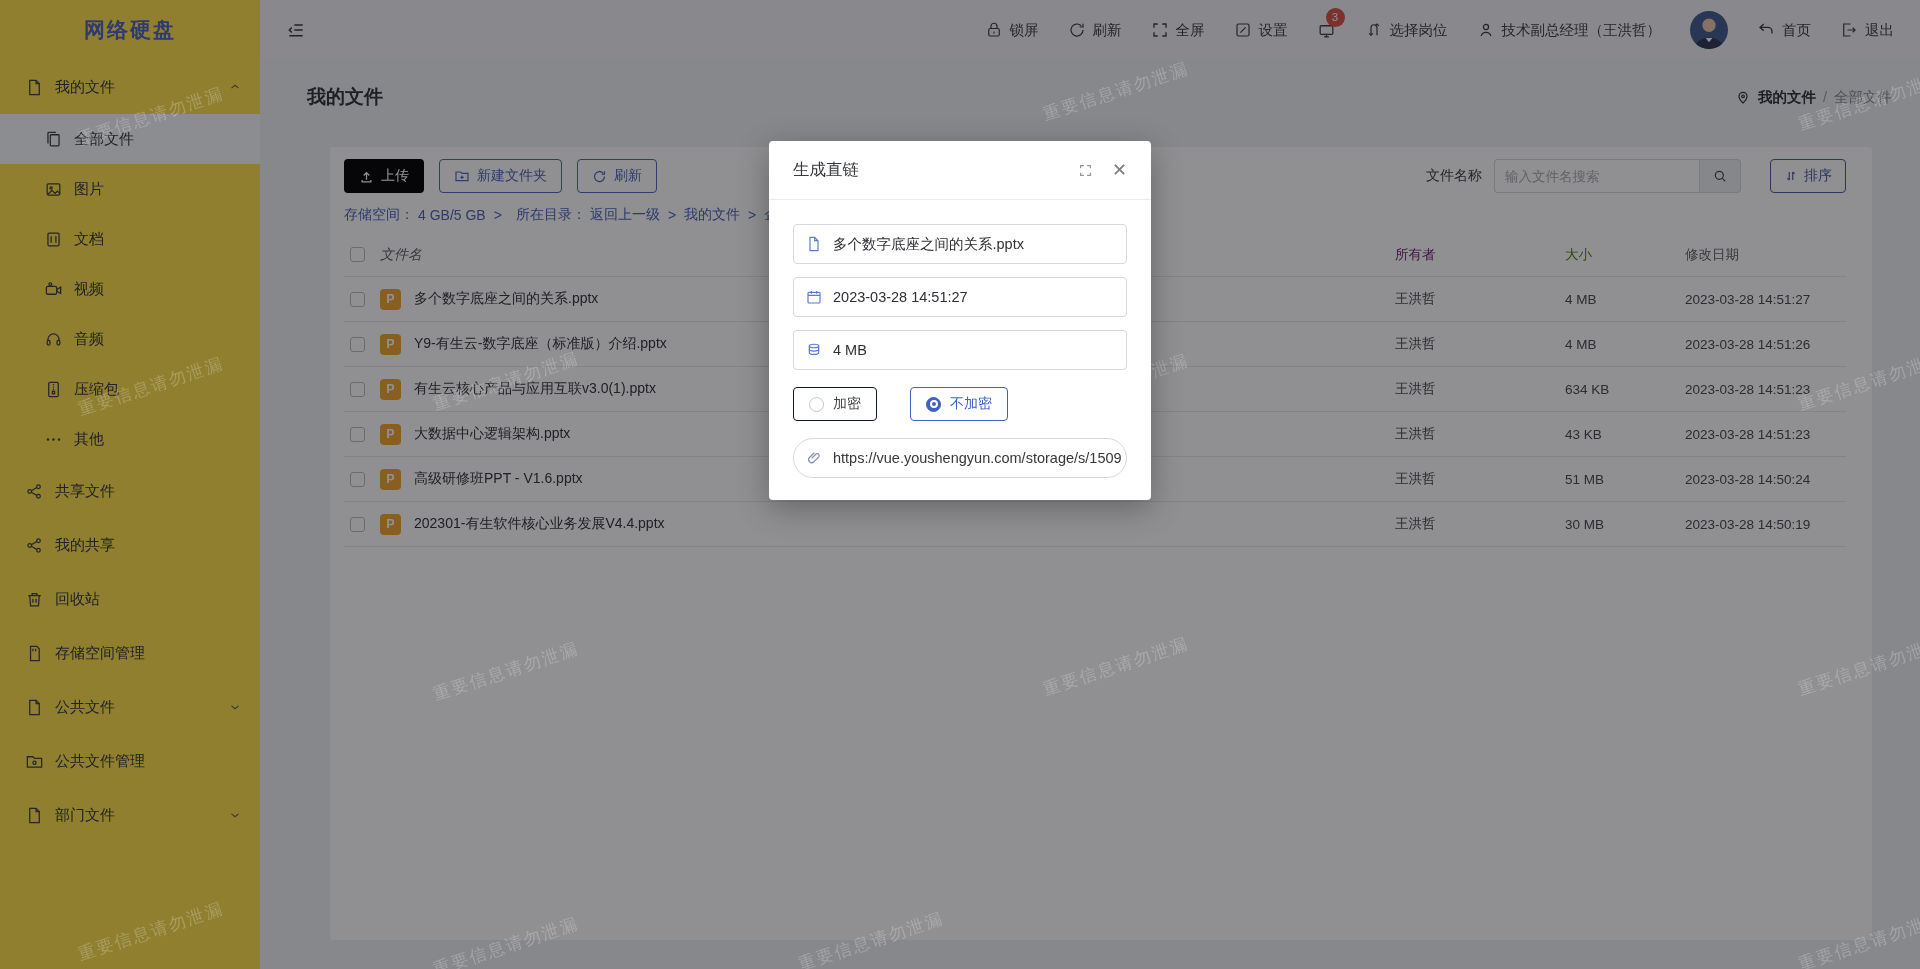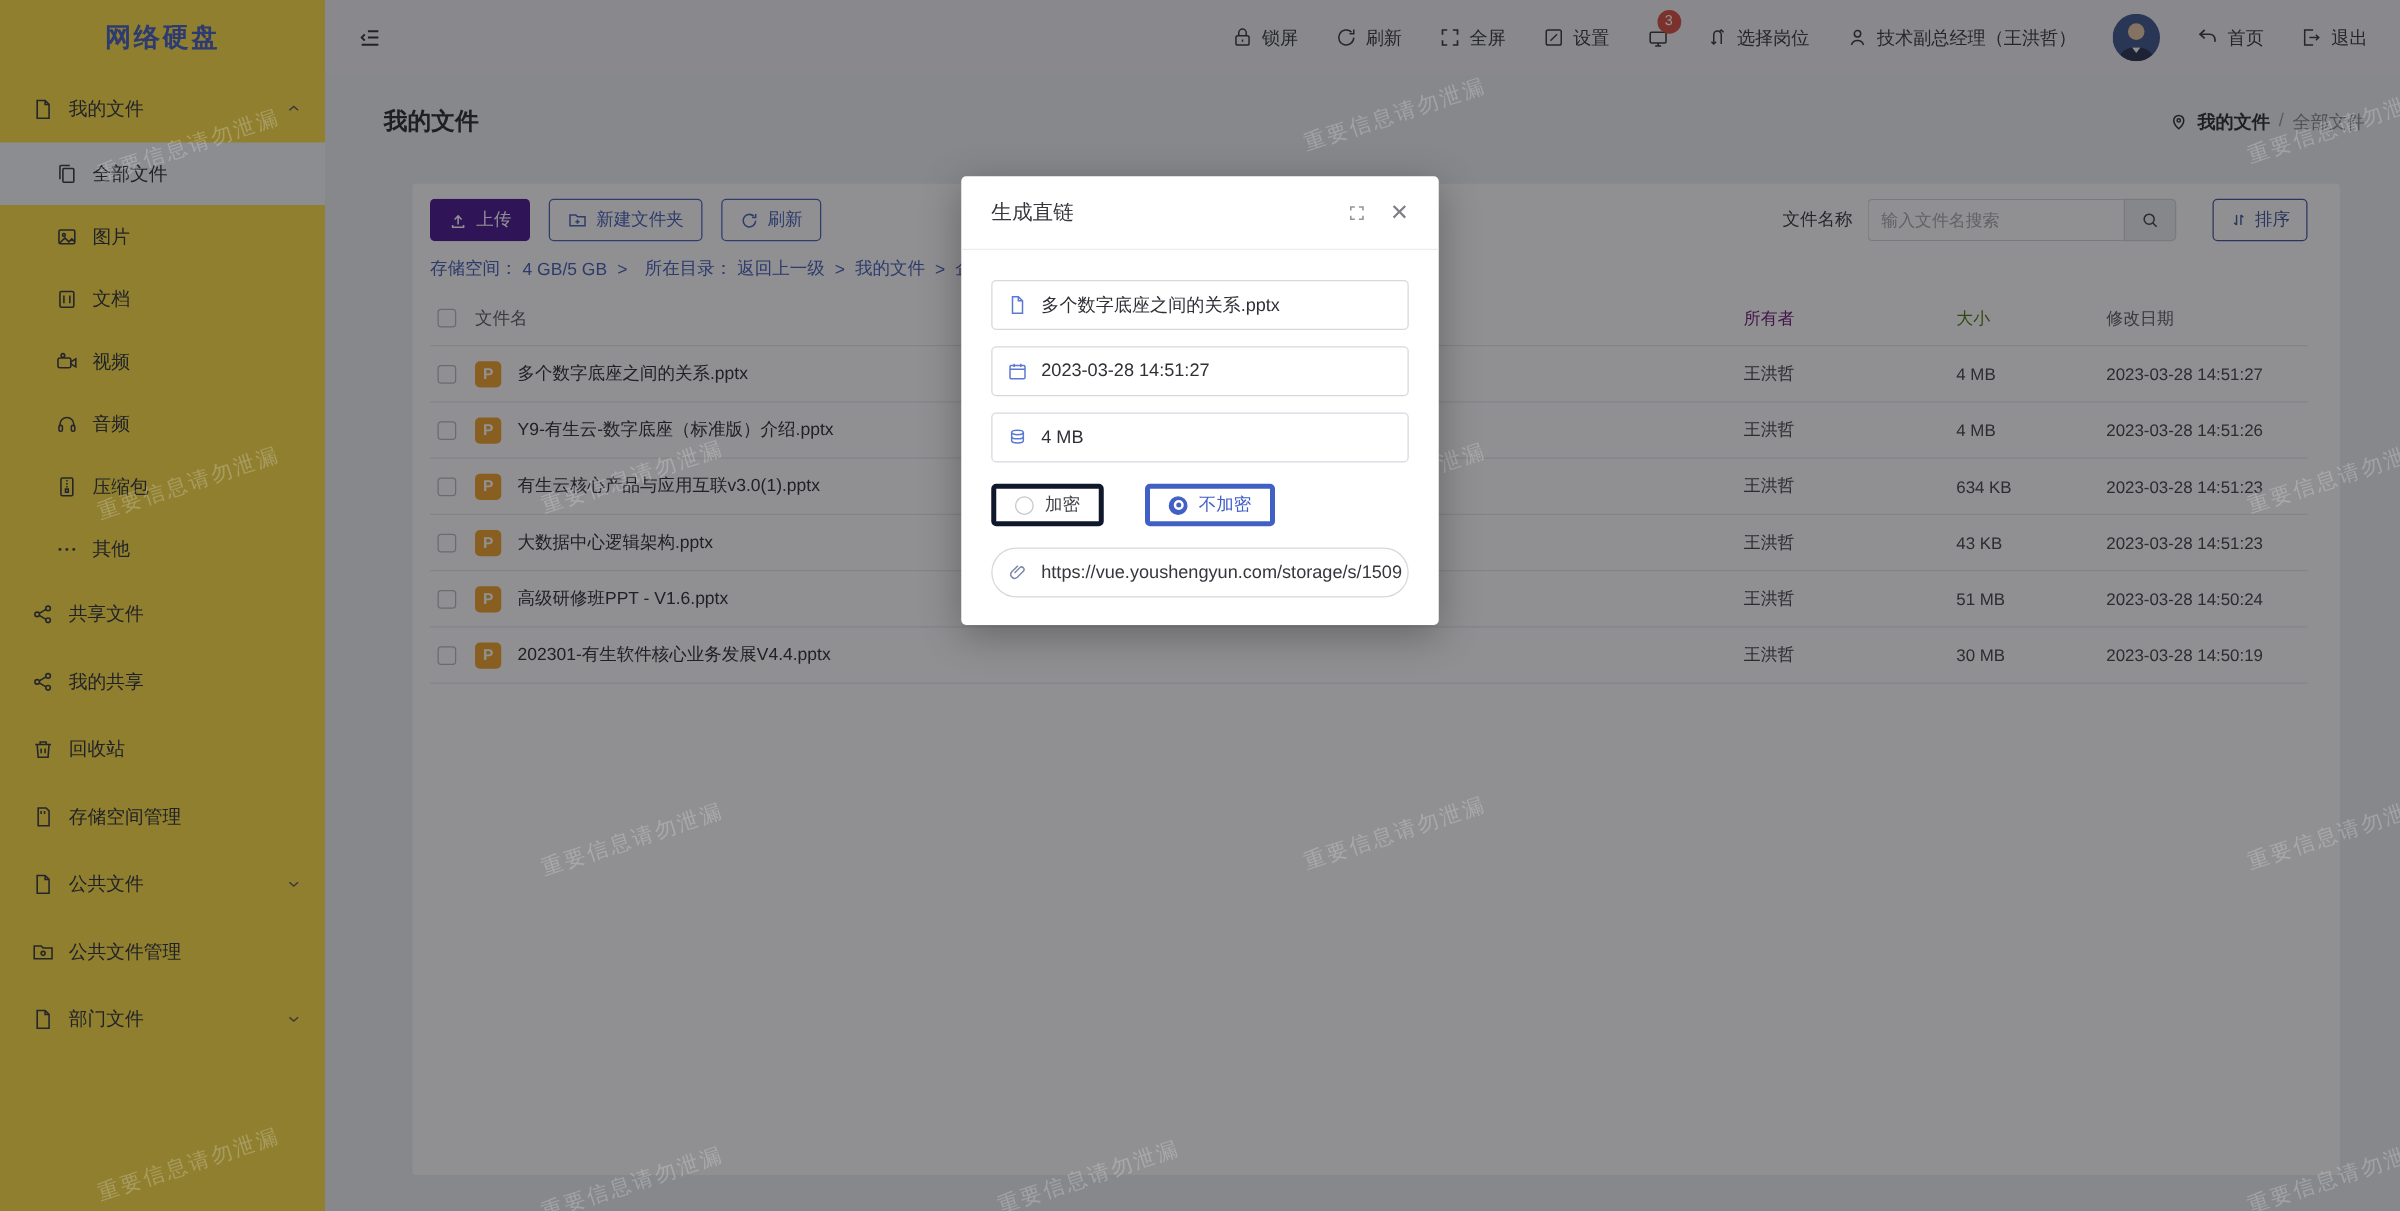--- a/index.html
+++ b/index.html
@@ -43,21 +43,21 @@
   .crumb-parent { font-weight:bold; color:#2e2f35; }
   .crumb-sep { color:#9b9ca2; }
   .crumb-current { color:#8b8c92; }
 
   .card { position:absolute; left:70px; top:87px; width:1542px; height:793px; background:#fff;
           border-radius:3px; padding:12px 26px 0 14px; }
   .toolbar-row { display:flex; align-items:center; height:34px; }
   .btn { display:inline-flex; align-items:center; gap:7px; height:34px; padding:0 14px;
          border-radius:4px; font-size:14px; cursor:pointer; border:1px solid transparent; }
   .btn .ic { display:flex; }
-  .btn-primary { background:#4c1d95; color:#fff;align-items:center; }
+  .btn-primary { background:#000000; color:#fff;align-items:center; }
   .btn-ghost { background:#fff; color:#4c64ba; border-color:#4c64ba; margin-left:15px; }
   .search-group { margin-left:auto; display:flex; align-items:center; }
   .search-label { font-size:14px; color:#3a3b40; margin-right:12px; }
   .search-input { width:205px; height:34px; border:1px solid #d5d7dd; border-right:none;
                   border-radius:4px 0 0 4px; padding:0 10px; font-size:13.5px; color:#303136;
                   background:#fff; outline:none; font-family:inherit; }
   .search-input::placeholder { color:#a9aab0; }
   .search-btn { width:42px; height:34px; border:1px solid #d5d7dd; border-radius:0 4px 4px 0;
                 background:#eceef2; display:flex; align-items:center; justify-content:center;
                 color:#43444a; cursor:pointer; }
@@ -100,21 +100,21 @@
   .modal-actions { margin-left:auto; display:flex; align-items:center; gap:20px; }
   .mh-btn { display:flex; cursor:pointer; color:#95969c; }
   .modal-close { font-size:18px; color:#7e7f85; line-height:1; }
   .modal-body { padding:24px 24px 22px; }
   .field { height:40px; border:1px solid #d6d8de; border-radius:4px; display:flex; align-items:center;
            padding:0 12px; gap:11px; margin-bottom:13px; font-size:14.5px; color:#2f3036;
            overflow:hidden; white-space:nowrap; cursor:text; }
   .field .ic { display:flex; color:#5b79d2; flex:none; }
   .radio-row { display:flex; gap:33px; margin:17px 0; }
   .radio-box { display:flex; align-items:center; gap:9px; padding:0 15px; height:34px;
-               border:4px solid #0f172a; border-radius:4px; font-size:14px; color:#43444a;
+               border:1px solid #0f172a; border-radius:4px; font-size:14px; color:#43444a;
                cursor:pointer; background:#fff; }
   .radio-box.active { border-color:#4160c6; color:#4160c6; }
   .radio-circle { width:15px; height:15px; border-radius:50%; border:1px solid #c4c6cc;
                   background:#fff; position:relative; flex:none; }
   .radio-circle.active { background:#4160c6; border-color:#4160c6; }
   .radio-circle.active::after { content:""; position:absolute; inset:2.5px; border:2px solid #fff;
                   border-radius:50%; }
   .link-field { margin-top:17px; margin-bottom:0; color:#36373c;border-radius:20px; }
   .link-field .ic { color:#7e88aa; }
 </style>
@@ -473,21 +473,21 @@
         <span class="path-link">我的文件</span>
         <span class="sep">&gt;</span>
         <span>企业介绍</span>
       </div>
 
       <div class="ftable">
         <div class="frow head">
           <span class="col-check">
               <span class="checkbox"></span>
             </span>
-          <span class="col-name" style="color:#5e5f66;">文件名</span>
+          <span class="col-name" style="color:#5e5f66;font-style:italic;">文件名</span>
           <span class="col-owner" style="color:#701a75;">所有者</span>
           <span class="col-size" style="color:#4d7c0f;">大小</span>
           <span class="col-date" style="color:#5e5f66;">修改日期</span>
         </div>
         <div>
     <div class="frow">
       <span class="col-check">
                 <span class="checkbox"></span>
               </span>
       <span class="col-icon">

